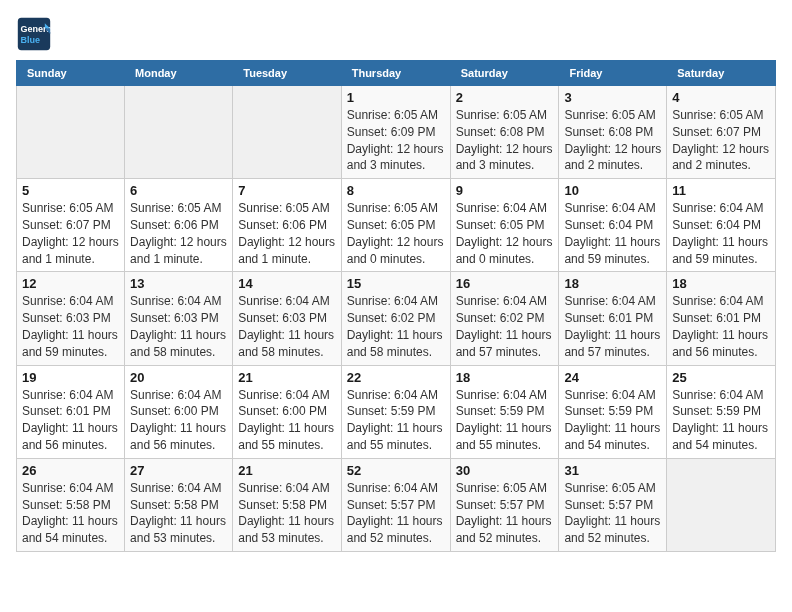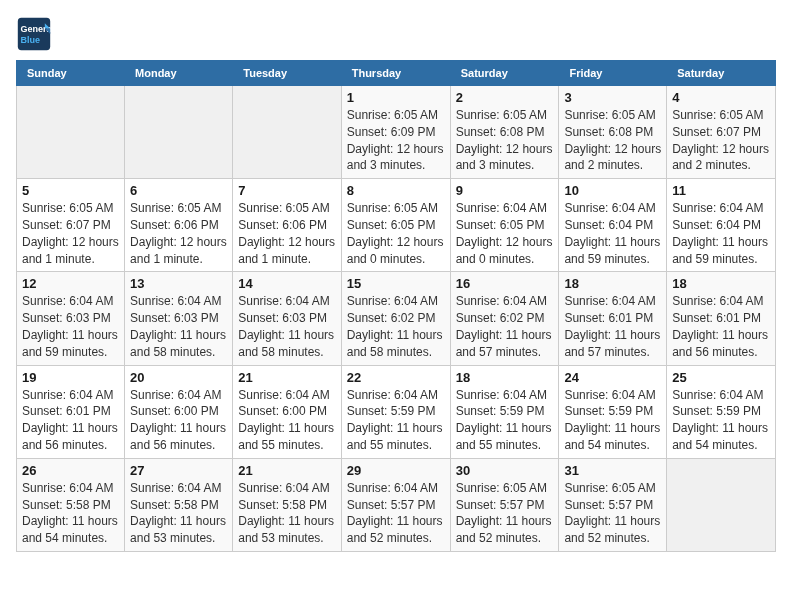--- a/index.html
+++ b/index.html
@@ -289,21 +289,21 @@
 Sunset: 5:58 PM
 Daylight: 11 hours and 53 minutes.</div>
         </td>
         <td>
           <div class="day-number">21</div>
           <div class="day-info" style="white-space: pre-wrap;">Sunrise: 6:04 AM
 Sunset: 5:58 PM
 Daylight: 11 hours and 53 minutes.</div>
         </td>
         <td>
-          <div class="day-number">29</div>
+          <div class="day-number">52</div>
           <div class="day-info" style="white-space: pre-wrap;">Sunrise: 6:04 AM
 Sunset: 5:57 PM
 Daylight: 11 hours and 52 minutes.</div>
         </td>
         <td>
           <div class="day-number">30</div>
           <div class="day-info" style="white-space: pre-wrap;">Sunrise: 6:05 AM
 Sunset: 5:57 PM
 Daylight: 11 hours and 52 minutes.</div>
         </td>

